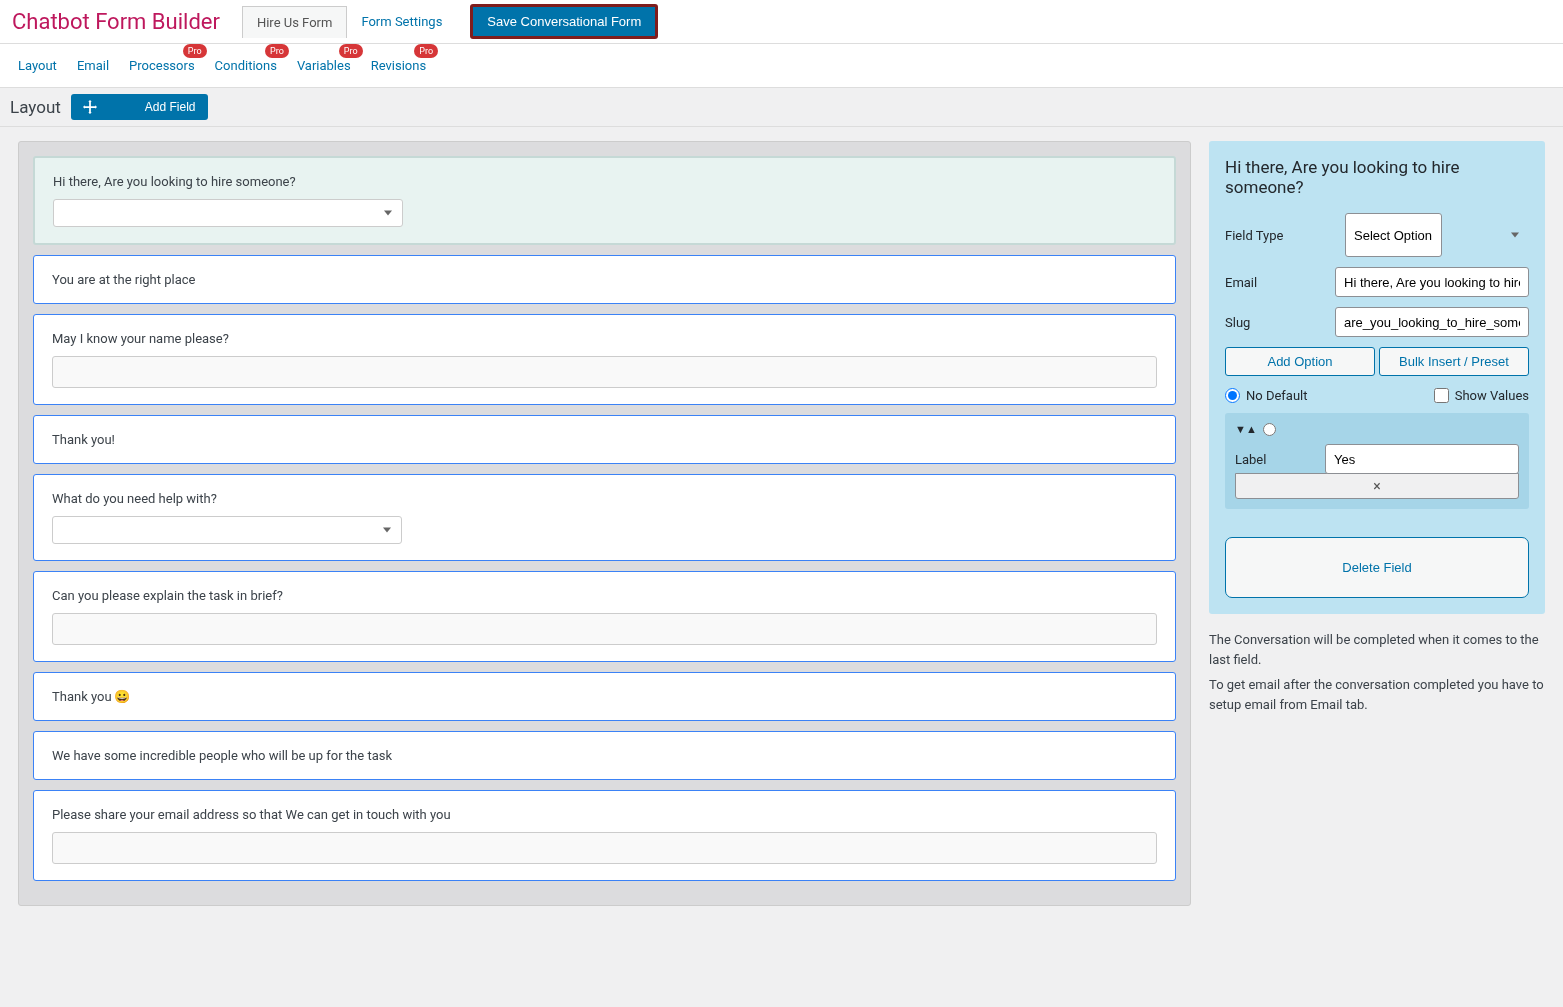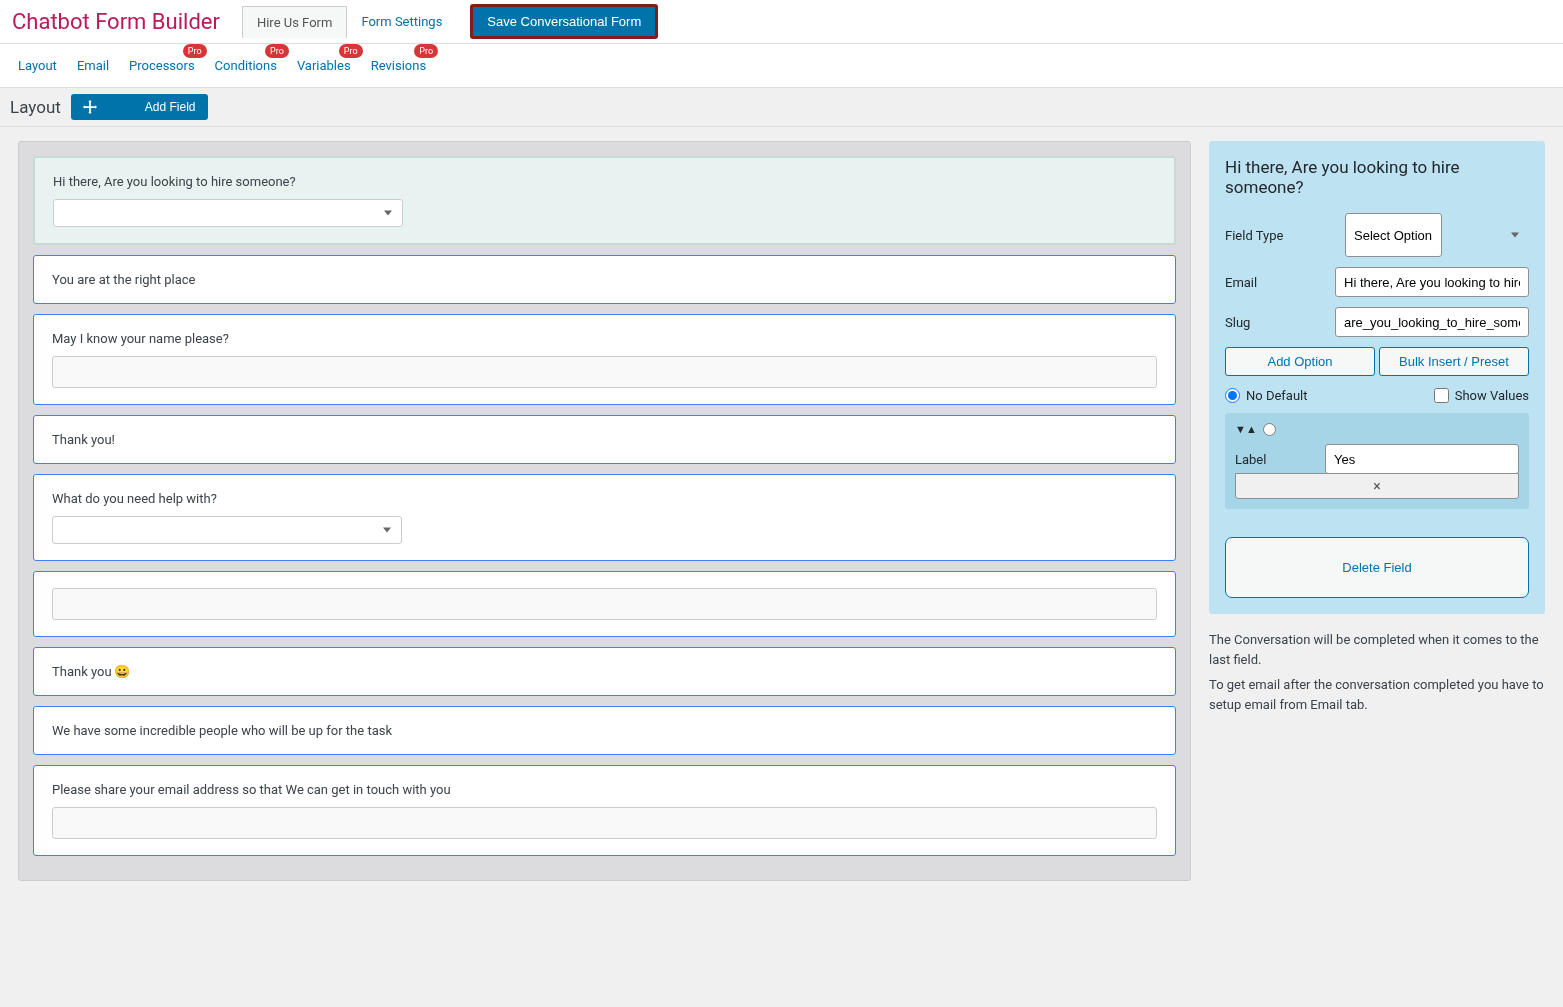--- a/index.html
+++ b/index.html
@@ -106,20 +106,21 @@
       <div class="field-card">
         <div class="field-label">Thank you!</div>
       </div>
 
       <div class="field-card">
         <div class="field-label">What do you need help with?</div>
         <div class="sel-box"></div>
       </div>
 
       <div class="field-card">
+        <div class="field-label">Can you please explain the task in brief?</div>
         <div class="text-box"></div>
       </div>
 
       <div class="field-card">
         <div class="field-label">Thank you 😀</div>
       </div>
 
       <div class="field-card">
         <div class="field-label">We have some incredible people who will be up for the task</div>
       </div>

